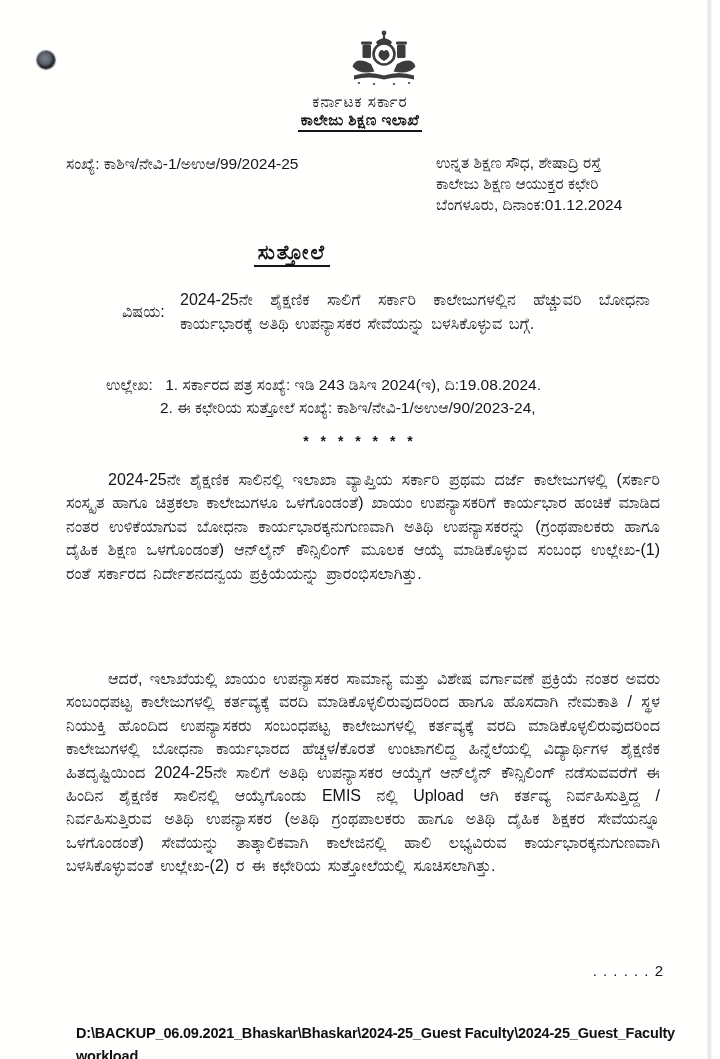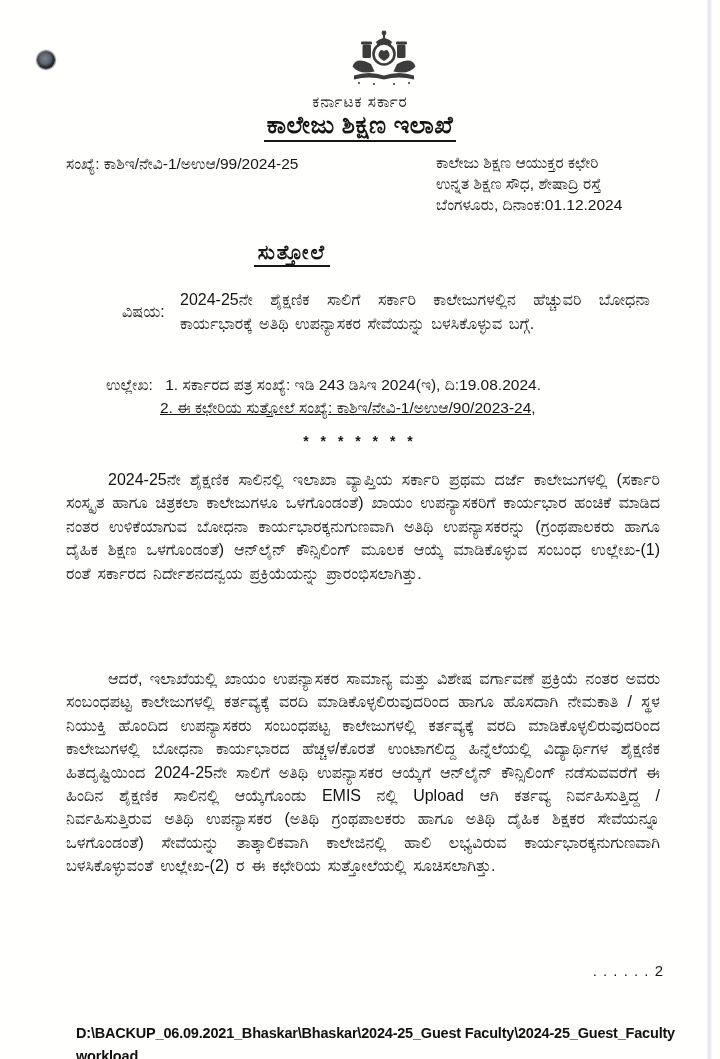--- a/index.html
+++ b/index.html
@@ -20,40 +20,40 @@
   .scan-edge{
     position:absolute;top:0;right:8px;width:6px;height:100%;
     background:linear-gradient(to right, rgba(175,172,200,0), rgba(160,158,190,.28) 55%, rgba(200,200,220,.10));
   }
   
   .emblem{position:absolute;left:346px;top:29px;width:76px;height:58px;}
   .gov-line{position:absolute;left:0;top:93px;width:720px;text-align:center;
     font-size:15.5px;letter-spacing:1px;font-weight:500;}
   .dept-line{position:absolute;left:0;top:111px;width:720px;text-align:center;}
   .dept-line span{
-    display:inline-block;font-size:24px;font-weight:bold;letter-spacing:.5px;
+    display:inline-block;font-size:15px;font-weight:bold;letter-spacing:.5px;
     border-bottom:2.2px solid #161616;padding:0 3px 1px 3px;
   }
   
   .ref-number{position:absolute;left:66px;top:155px;font-size:15.5px;}
   .office-block{position:absolute;left:436px;top:152px;width:252px;font-size:15.5px;line-height:21px;}
   
   .circular-title{position:absolute;left:0;top:241px;width:584px;text-align:center;}
   .circular-title span{
     display:inline-block;font-size:20px;font-weight:bold;letter-spacing:2px;
     border-bottom:2.2px solid #161616;padding:0 4px 1px 4px;
   }
   
   .subject{position:absolute;left:122px;top:288px;width:528px;font-size:16px;line-height:24px;}
   .subject .lbl{position:absolute;left:0;top:12px;}
   .subject .txt{display:block;margin-left:58px;text-align:justify;word-spacing:2px;}
   
   .refs{position:absolute;left:106px;top:374px;width:560px;font-size:15.5px;line-height:22.5px;}
   .refs .row1 .lbl{margin-right:8px;}
-  .refs .row2{margin-left:54px;text-decoration:underline;}
+  .refs .row2{margin-left:54px;}
   .refs .row3{margin-left:88px;}
   
   .sep{position:absolute;left:0;top:433px;width:720px;text-align:center;
     font-size:14px;font-weight:bold;letter-spacing:4px;}
   
   .para{
     position:absolute;left:66px;width:594px;
     font-size:16px;line-height:23.4px;text-align:justify;word-spacing:2.5px;
     text-indent:42px;color:#131313;
   }
@@ -101,22 +101,22 @@
 
   <div class="gov-line">ಕರ್ನಾಟಕ ಸರ್ಕಾರ</div>
 
   <div class="dept-line">
     <span>ಕಾಲೇಜು ಶಿಕ್ಷಣ ಇಲಾಖೆ</span>
   </div>
 
   <div class="ref-number">ಸಂಖ್ಯೆ: ಕಾಶಿಇ/ನೇವಿ-1/ಅಉಆ/99/2024-25</div>
 
   <div class="office-block">
+    <div>ಉನ್ನತ ಶಿಕ್ಷಣ ಸೌಧ, ಶೇಷಾದ್ರಿ ರಸ್ತೆ</div>
     <div>ಕಾಲೇಜು ಶಿಕ್ಷಣ ಆಯುಕ್ತರ ಕಛೇರಿ</div>
-    <div>ಉನ್ನತ ಶಿಕ್ಷಣ ಸೌಧ, ಶೇಷಾದ್ರಿ ರಸ್ತೆ</div>
     <div>ಬೆಂಗಳೂರು, ದಿನಾಂಕ:01.12.2024</div>
   </div>
 
   <div class="circular-title">
     <span>ಸುತ್ತೋಲೆ</span>
   </div>
 
   <div class="subject">
     <span class="lbl">ವಿಷಯ:</span>
     <span class="txt">2024-25ನೇ ಶೈಕ್ಷಣಿಕ ಸಾಲಿಗೆ ಸರ್ಕಾರಿ ಕಾಲೇಜುಗಳಲ್ಲಿನ ಹೆಚ್ಚುವರಿ ಬೋಧನಾ ಕಾರ್ಯಭಾರಕ್ಕೆ ಅತಿಥಿ ಉಪನ್ಯಾಸಕರ ಸೇವೆಯನ್ನು ಬಳಸಿಕೊಳ್ಳುವ ಬಗ್ಗೆ.</span>

